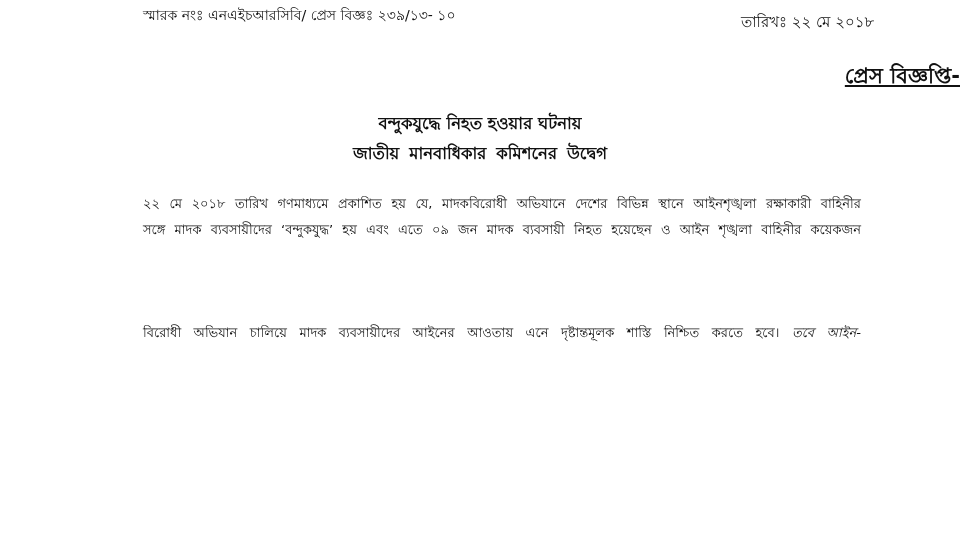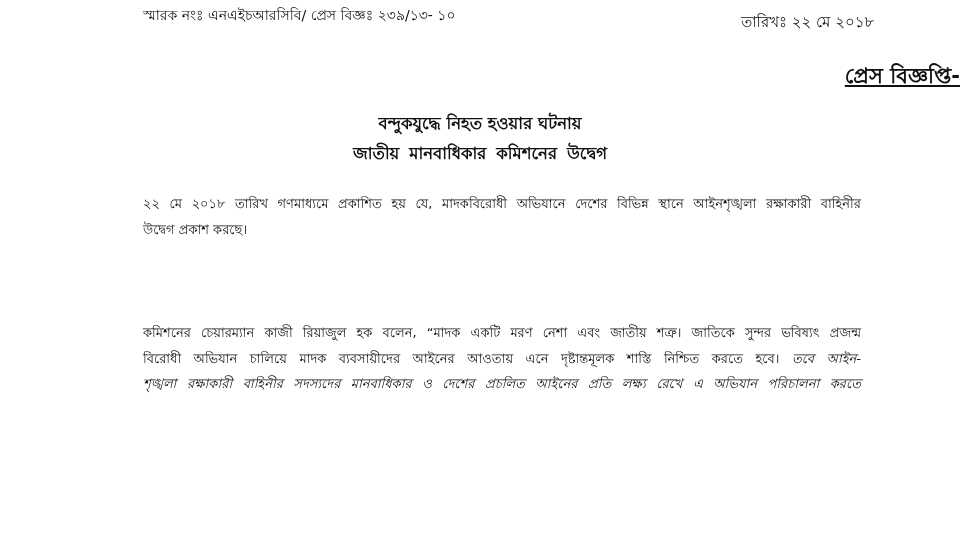--- a/index.html
+++ b/index.html
@@ -39,20 +39,18 @@
 
 <div class="doc-title">
   <span>প্রেস বিজ্ঞপ্তি-</span>
 </div>
 
 <div class="subtitle sub1">বন্দুকযুদ্ধে নিহত হওয়ার ঘটনায়</div>
 <div class="subtitle sub2">জাতীয় মানবাধিকার কমিশনের উদ্বেগ</div>
 
 <div class="para p1">
   <span class="line">২২ মে ২০১৮ তারিখ গণমাধ্যমে প্রকাশিত হয় যে, মাদকবিরোধী অভিযানে দেশের বিভিন্ন স্থানে আইনশৃঙ্খলা রক্ষাকারী বাহিনীর</span>
-  <span class="line last">উদ্বেগ প্রকাশ করছে।</span>
+  <span class="line">সঙ্গে মাদক ব্যবসায়ীদের ‘বন্দুকযুদ্ধ’ হয় এবং এতে ০৯ জন মাদক ব্যবসায়ী নিহত হয়েছেন ও আইন শৃঙ্খলা বাহিনীর কয়েকজন</span>
 </div>
 
 <div class="para p2">
-  <span class="line">কমিশনের চেয়ারম্যান কাজী রিয়াজুল হক বলেন, “মাদক একটি মরণ নেশা এবং জাতীয় শত্রু। জাতিকে সুন্দর ভবিষ্যৎ প্রজন্ম</span>
   <span class="line"><span>বিরোধী অভিযান চালিয়ে মাদক ব্যবসায়ীদের আইনের আওতায় এনে দৃষ্টান্তমূলক শাস্তি নিশ্চিত করতে হবে।   </span><span class="it">তবে আইন-</span></span>
-  <span class="line it">শৃঙ্খলা রক্ষাকারী বাহিনীর সদস্যদের মানবাধিকার ও দেশের প্রচলিত আইনের প্রতি লক্ষ্য রেখে এ অভিযান পরিচালনা করতে</span>
 </div>
 
 </body></html>

